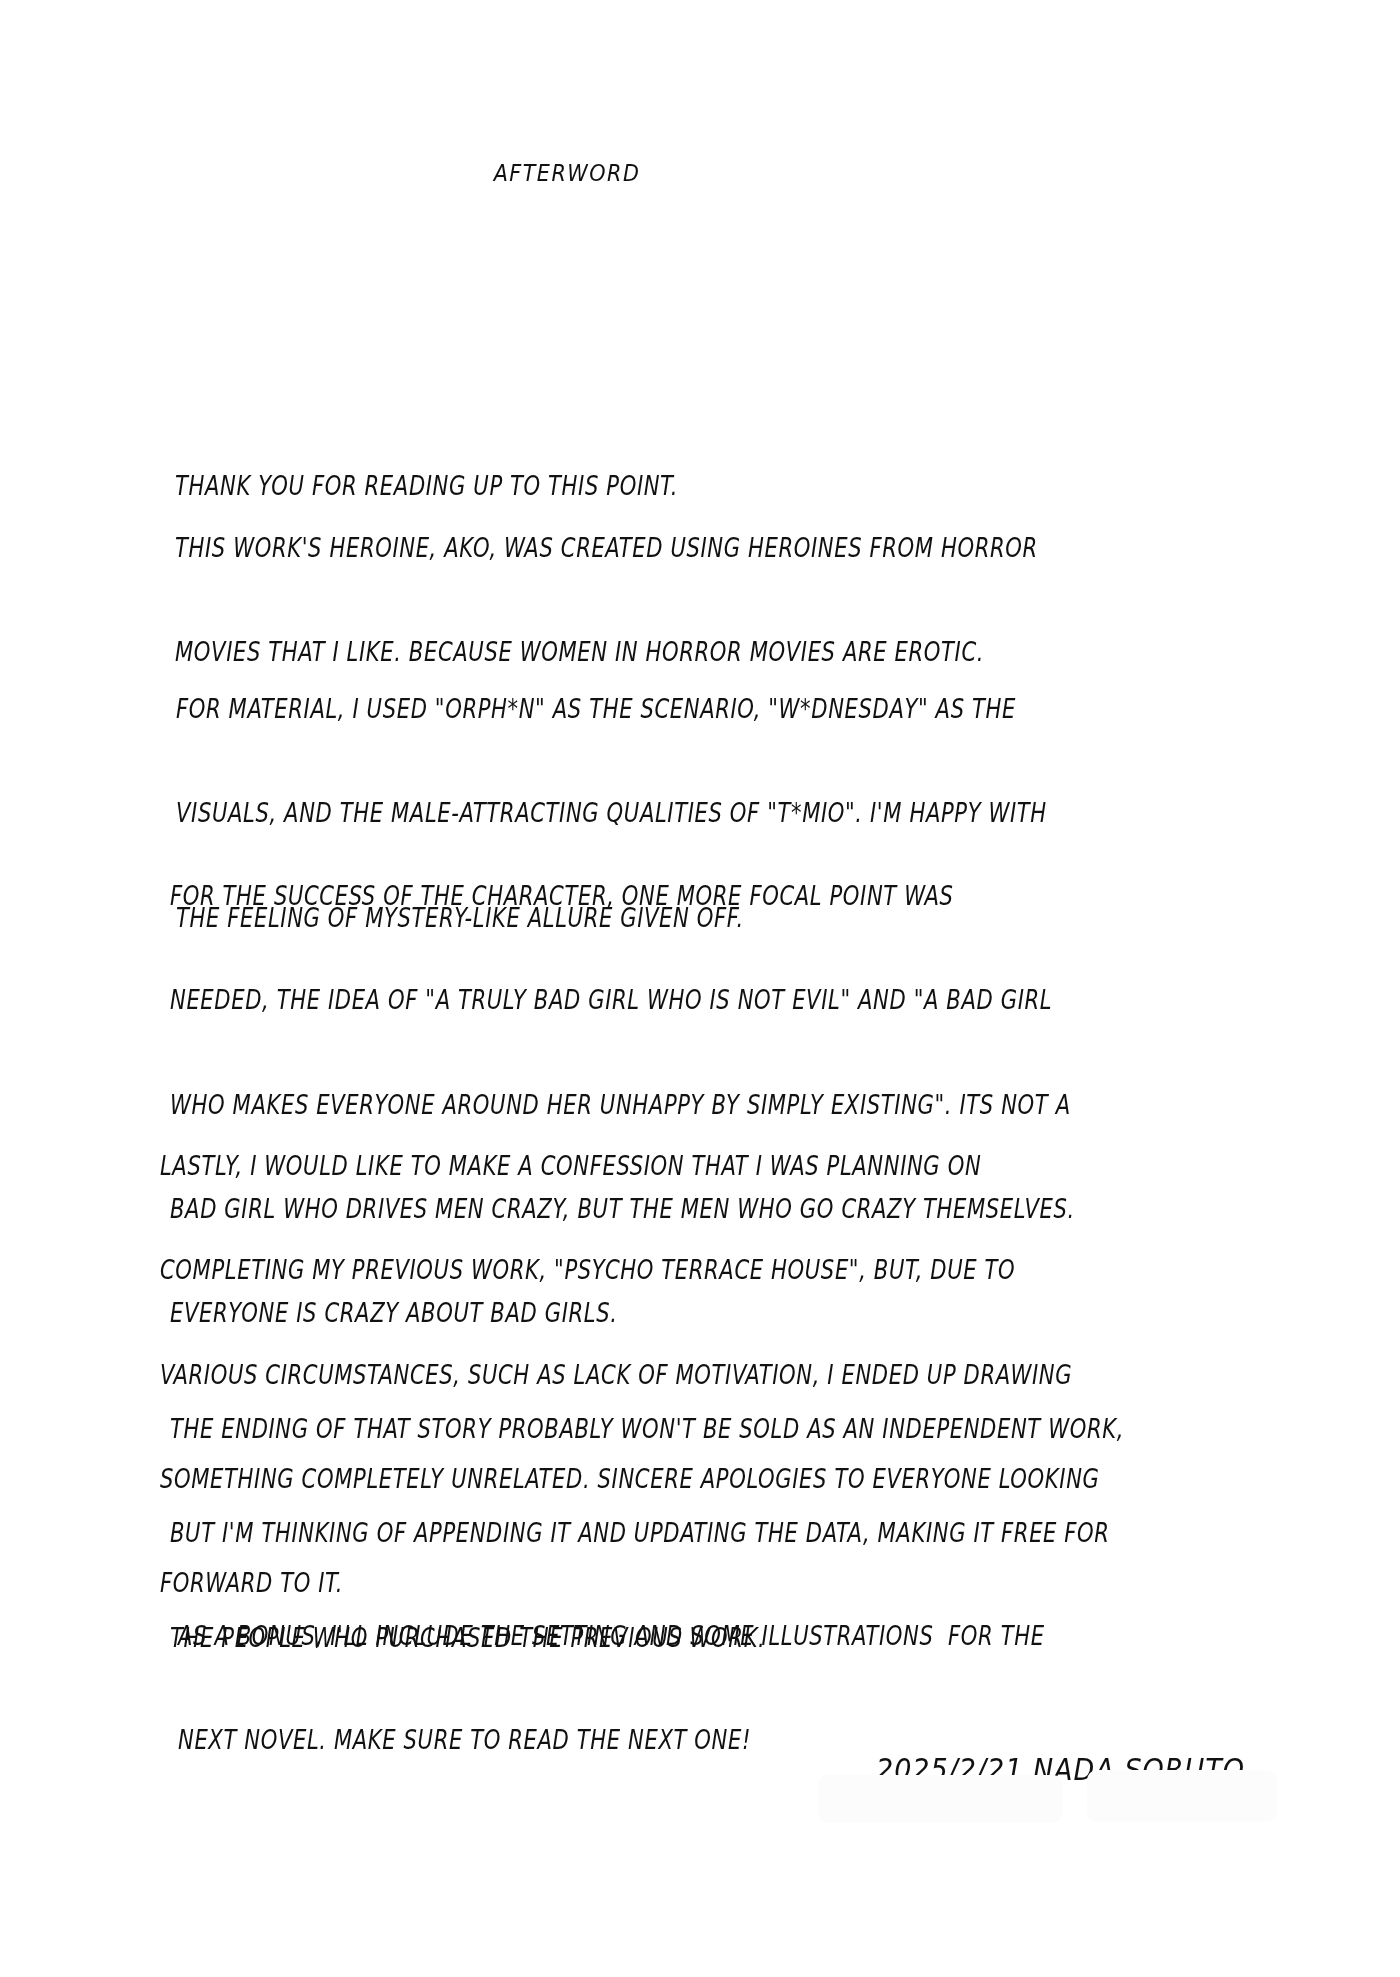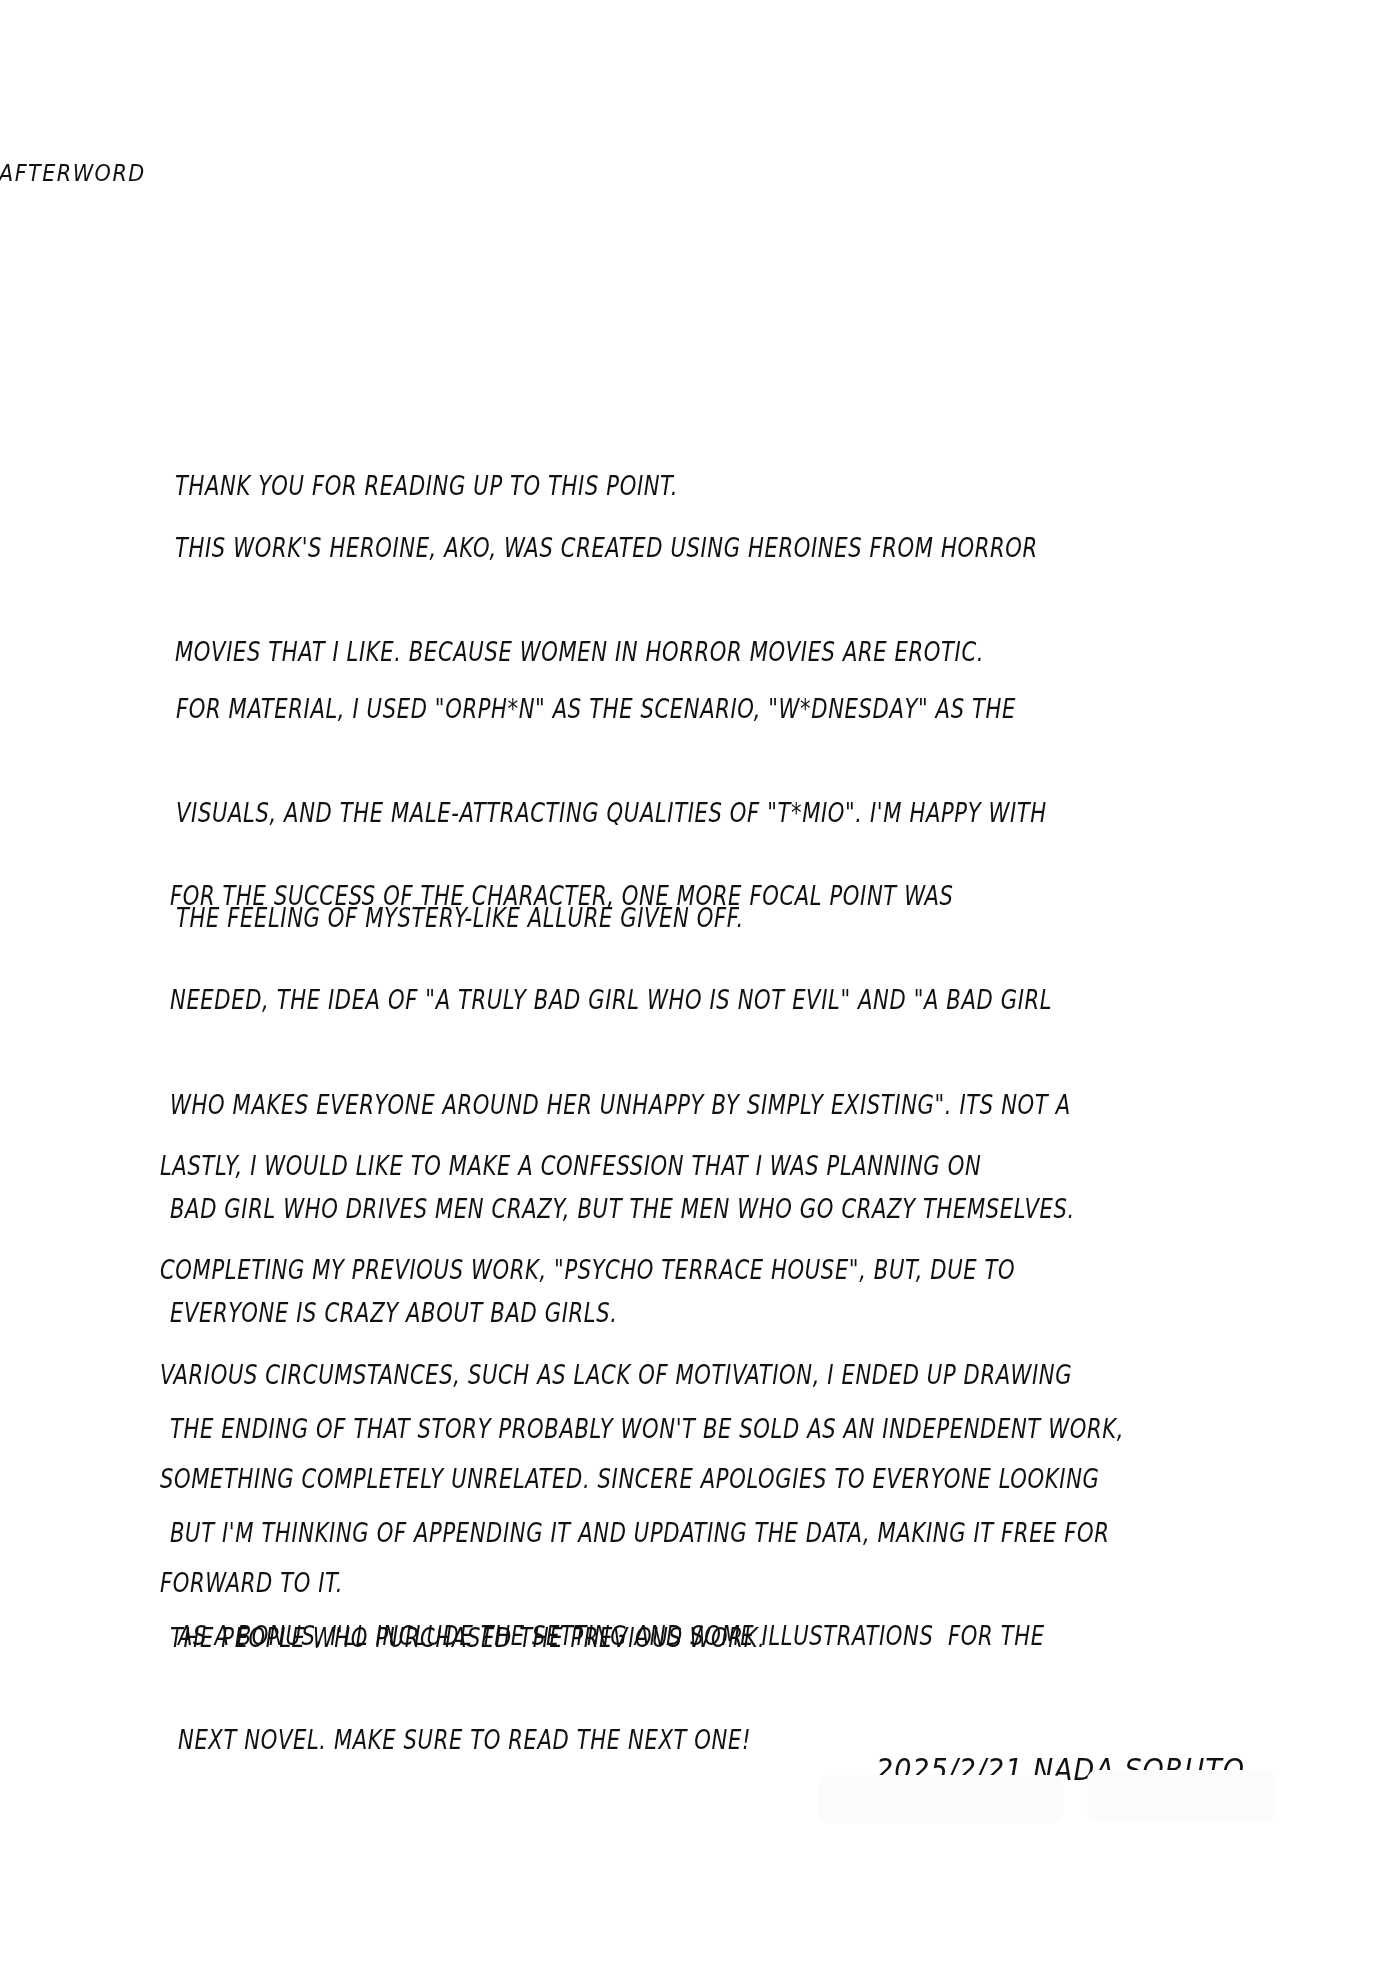--- a/index.html
+++ b/index.html
@@ -20,21 +20,21 @@
       left: 0; top: 0;
       width: 1400px;
       height: 1977px;
       background: #ffffff;
     }
     .title {
       position: absolute;
       left: 0;
       width: 1136px;
       top: 160px;
-      text-align: left;
+      text-align: center;
       font-size: 23px;
       letter-spacing: 1.5px;
       font-style: italic;
       transform: translateX(-1px);
     }
     .para {
       position: absolute;
       margin: 0;
       font-size: 23.5px;
       line-height: 31px;

